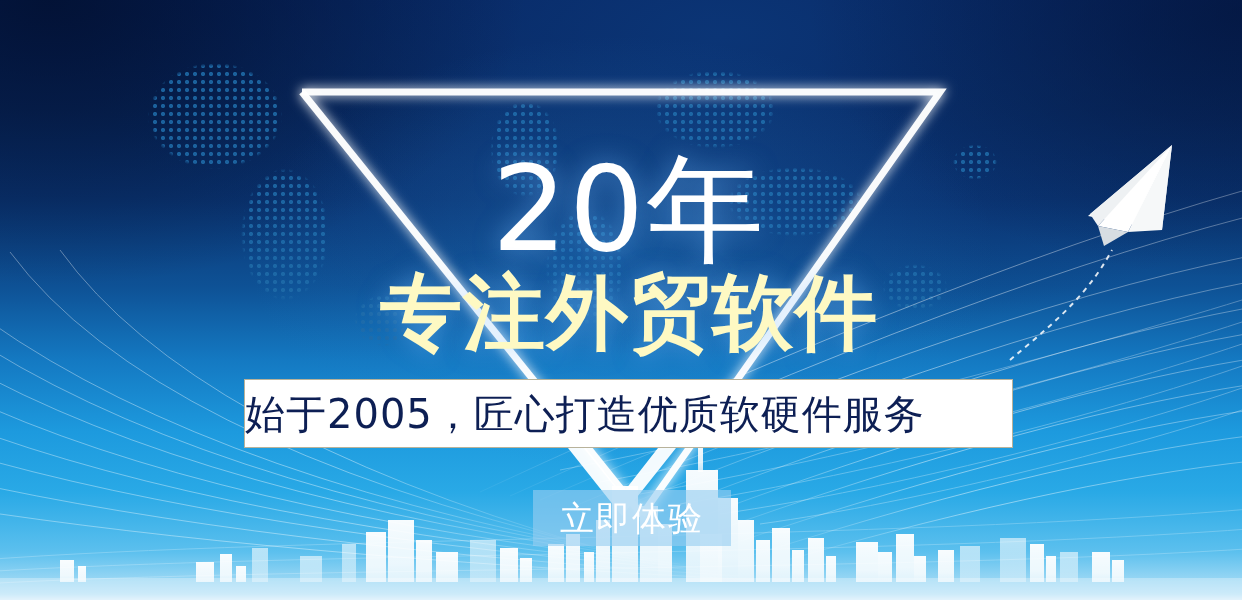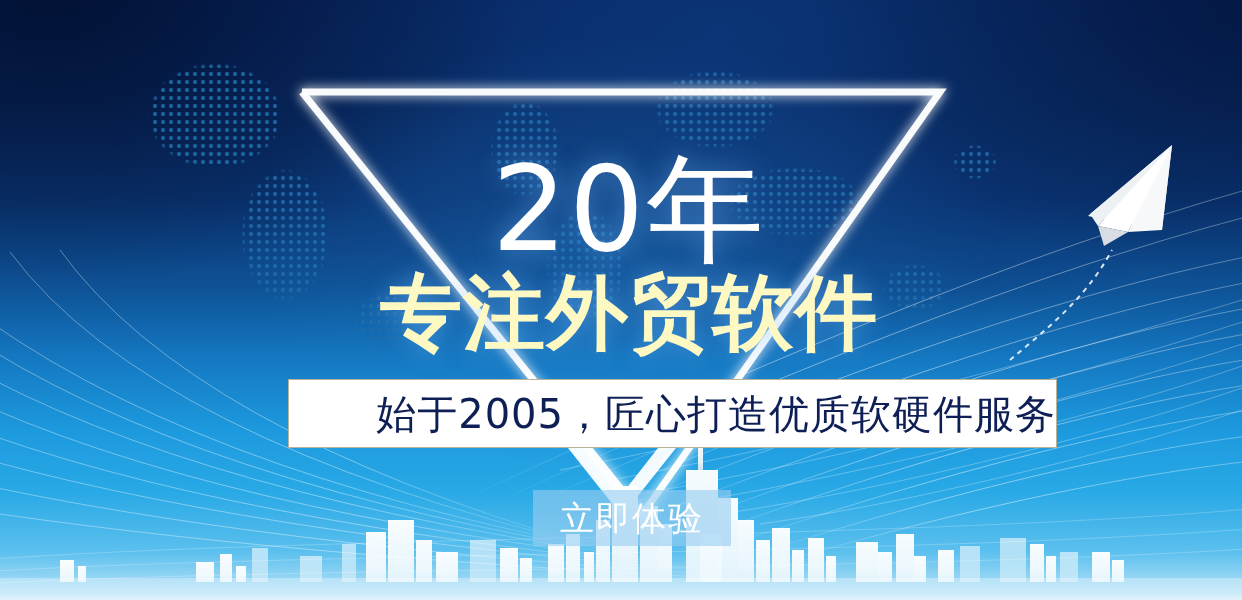--- a/index.html
+++ b/index.html
@@ -103,21 +103,21 @@
     font-family:"DejaVu Sans","Liberation Sans",sans-serif;
   }
 
   .tagline-bar{
     position:absolute;
     left:236px; top:379px;
     width:769px; height:69px;
     background:#ffffff;
     border:1px solid #b8b29a;
     box-sizing:border-box;
-    display:flex; align-items:center; justify-content:flex-end;margin-left:44px;
+    display:flex; align-items:center; justify-content:flex-start;
   }
   .tagline-text{
     color:#0d1f54;
     font-size:40px;
     line-height:1;
     font-weight:400;
     letter-spacing:1px;
     white-space:nowrap;
     font-family:"DejaVu Sans","Liberation Sans",sans-serif;
   }

